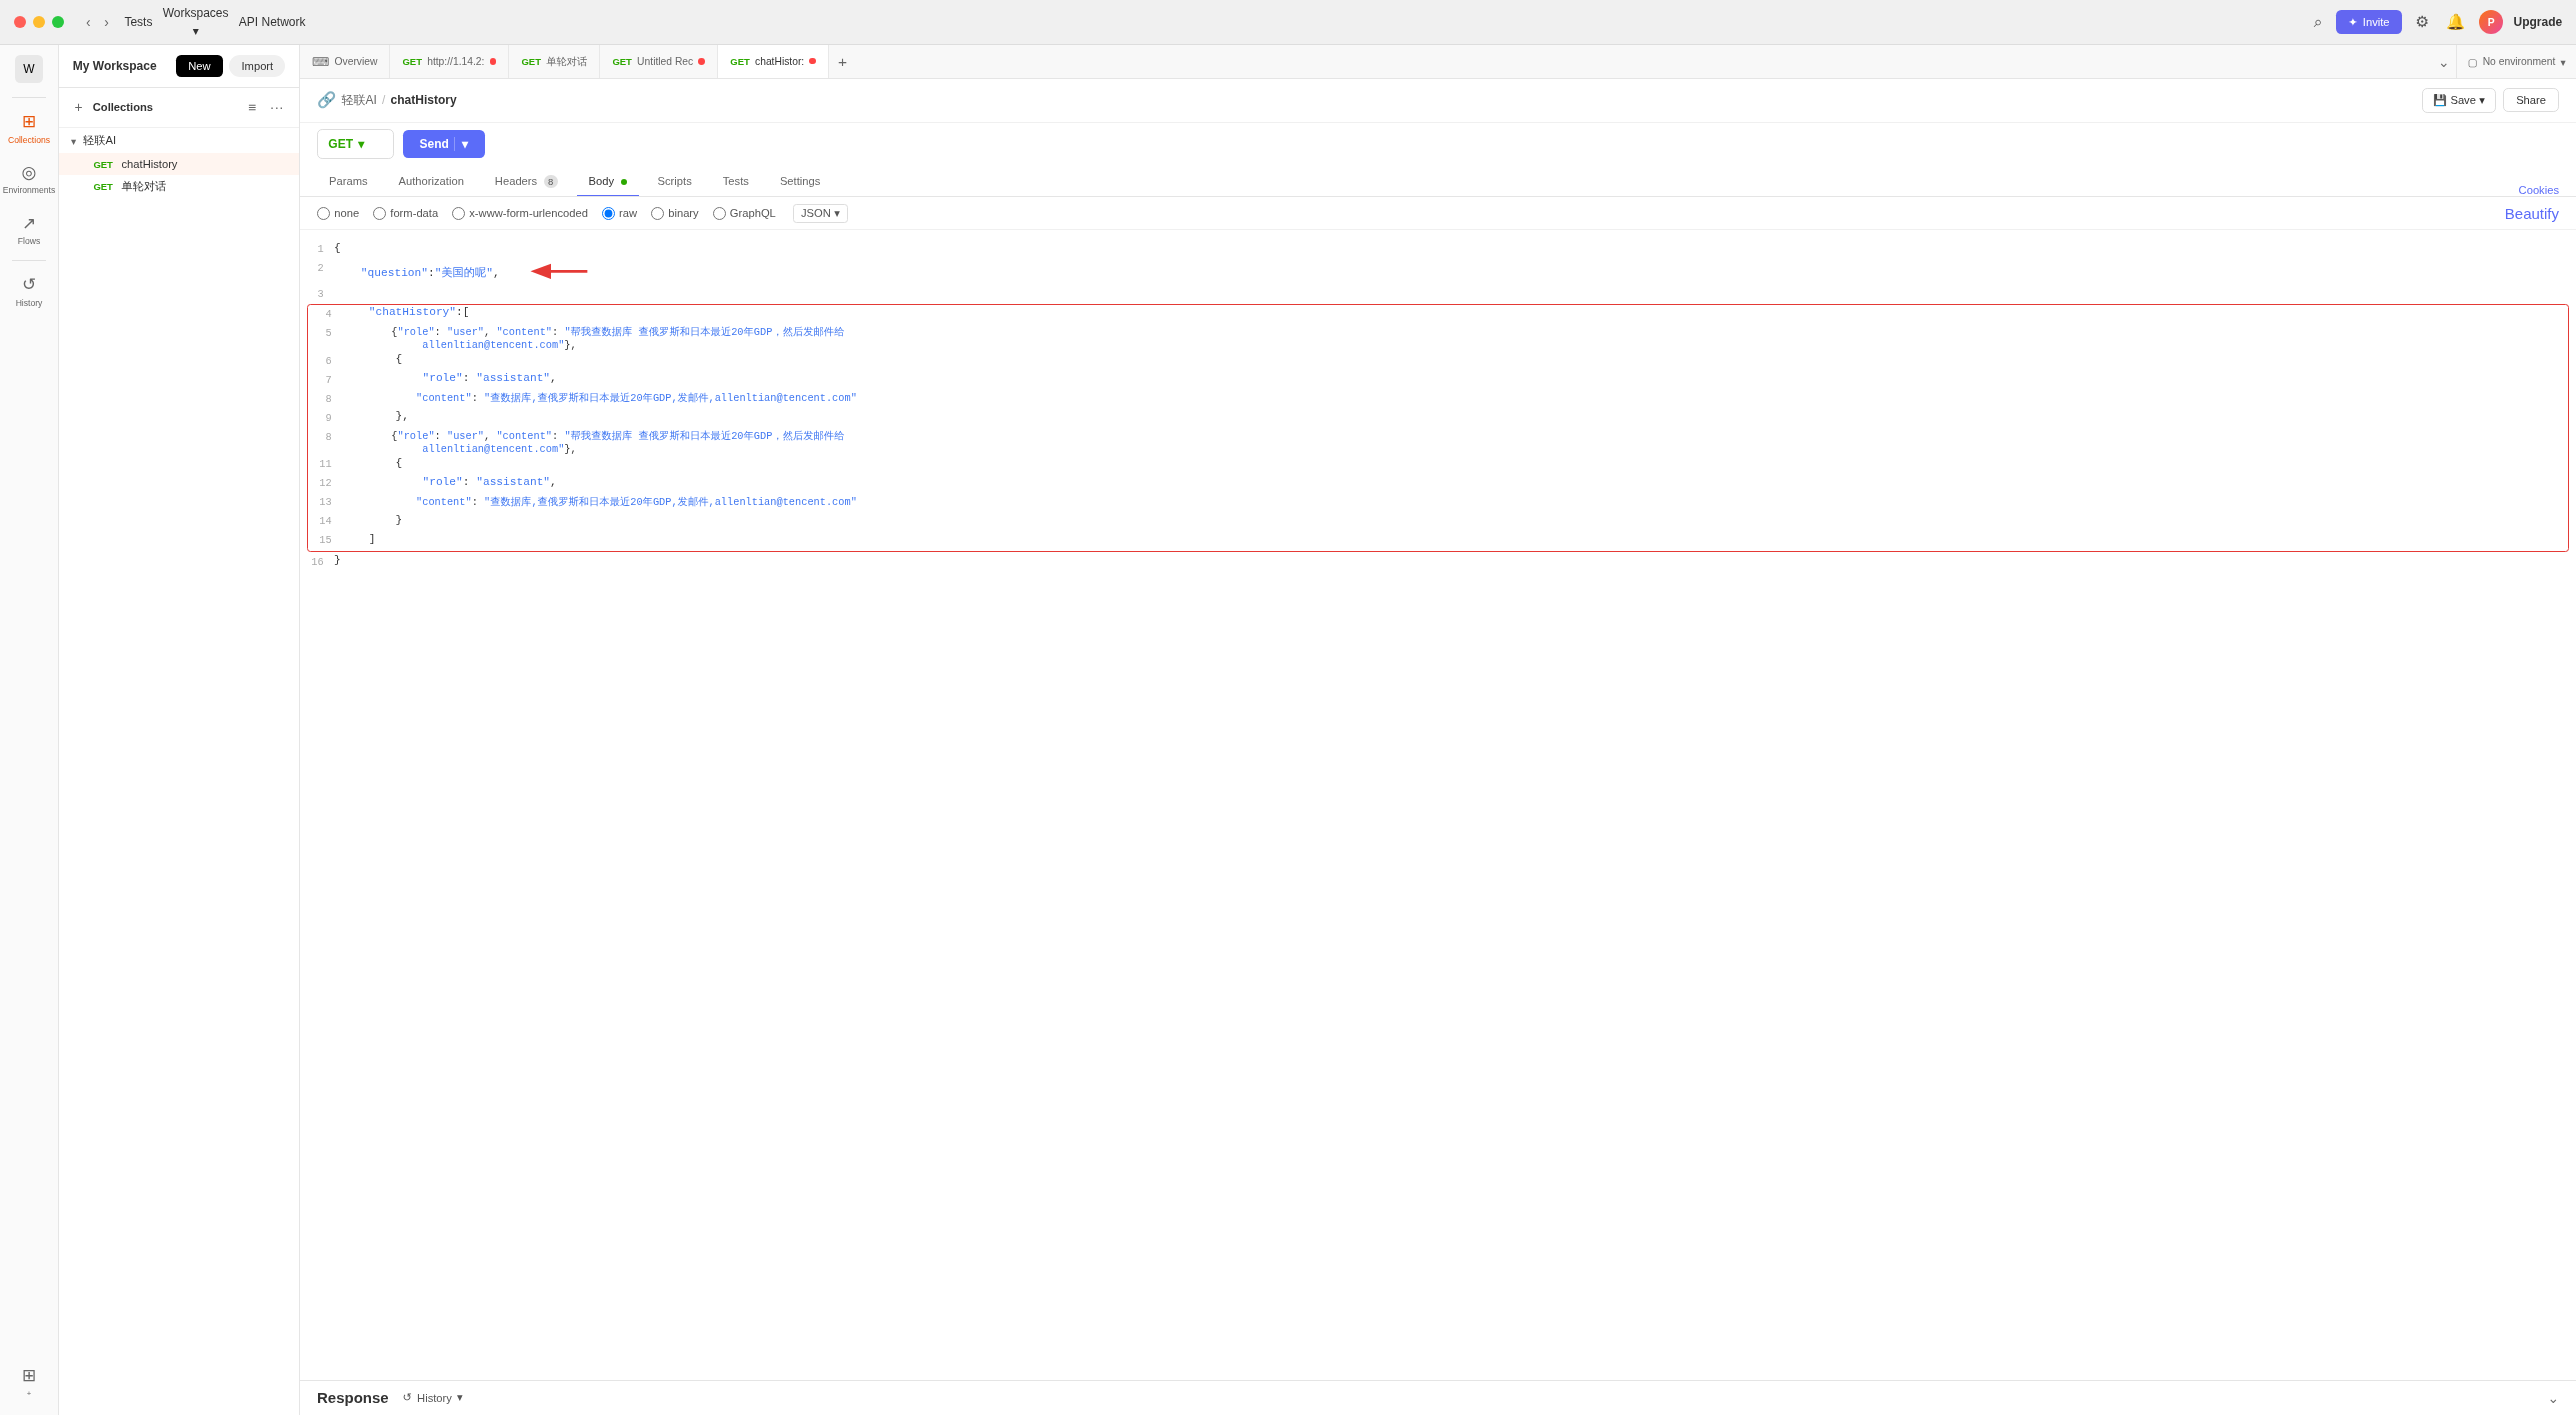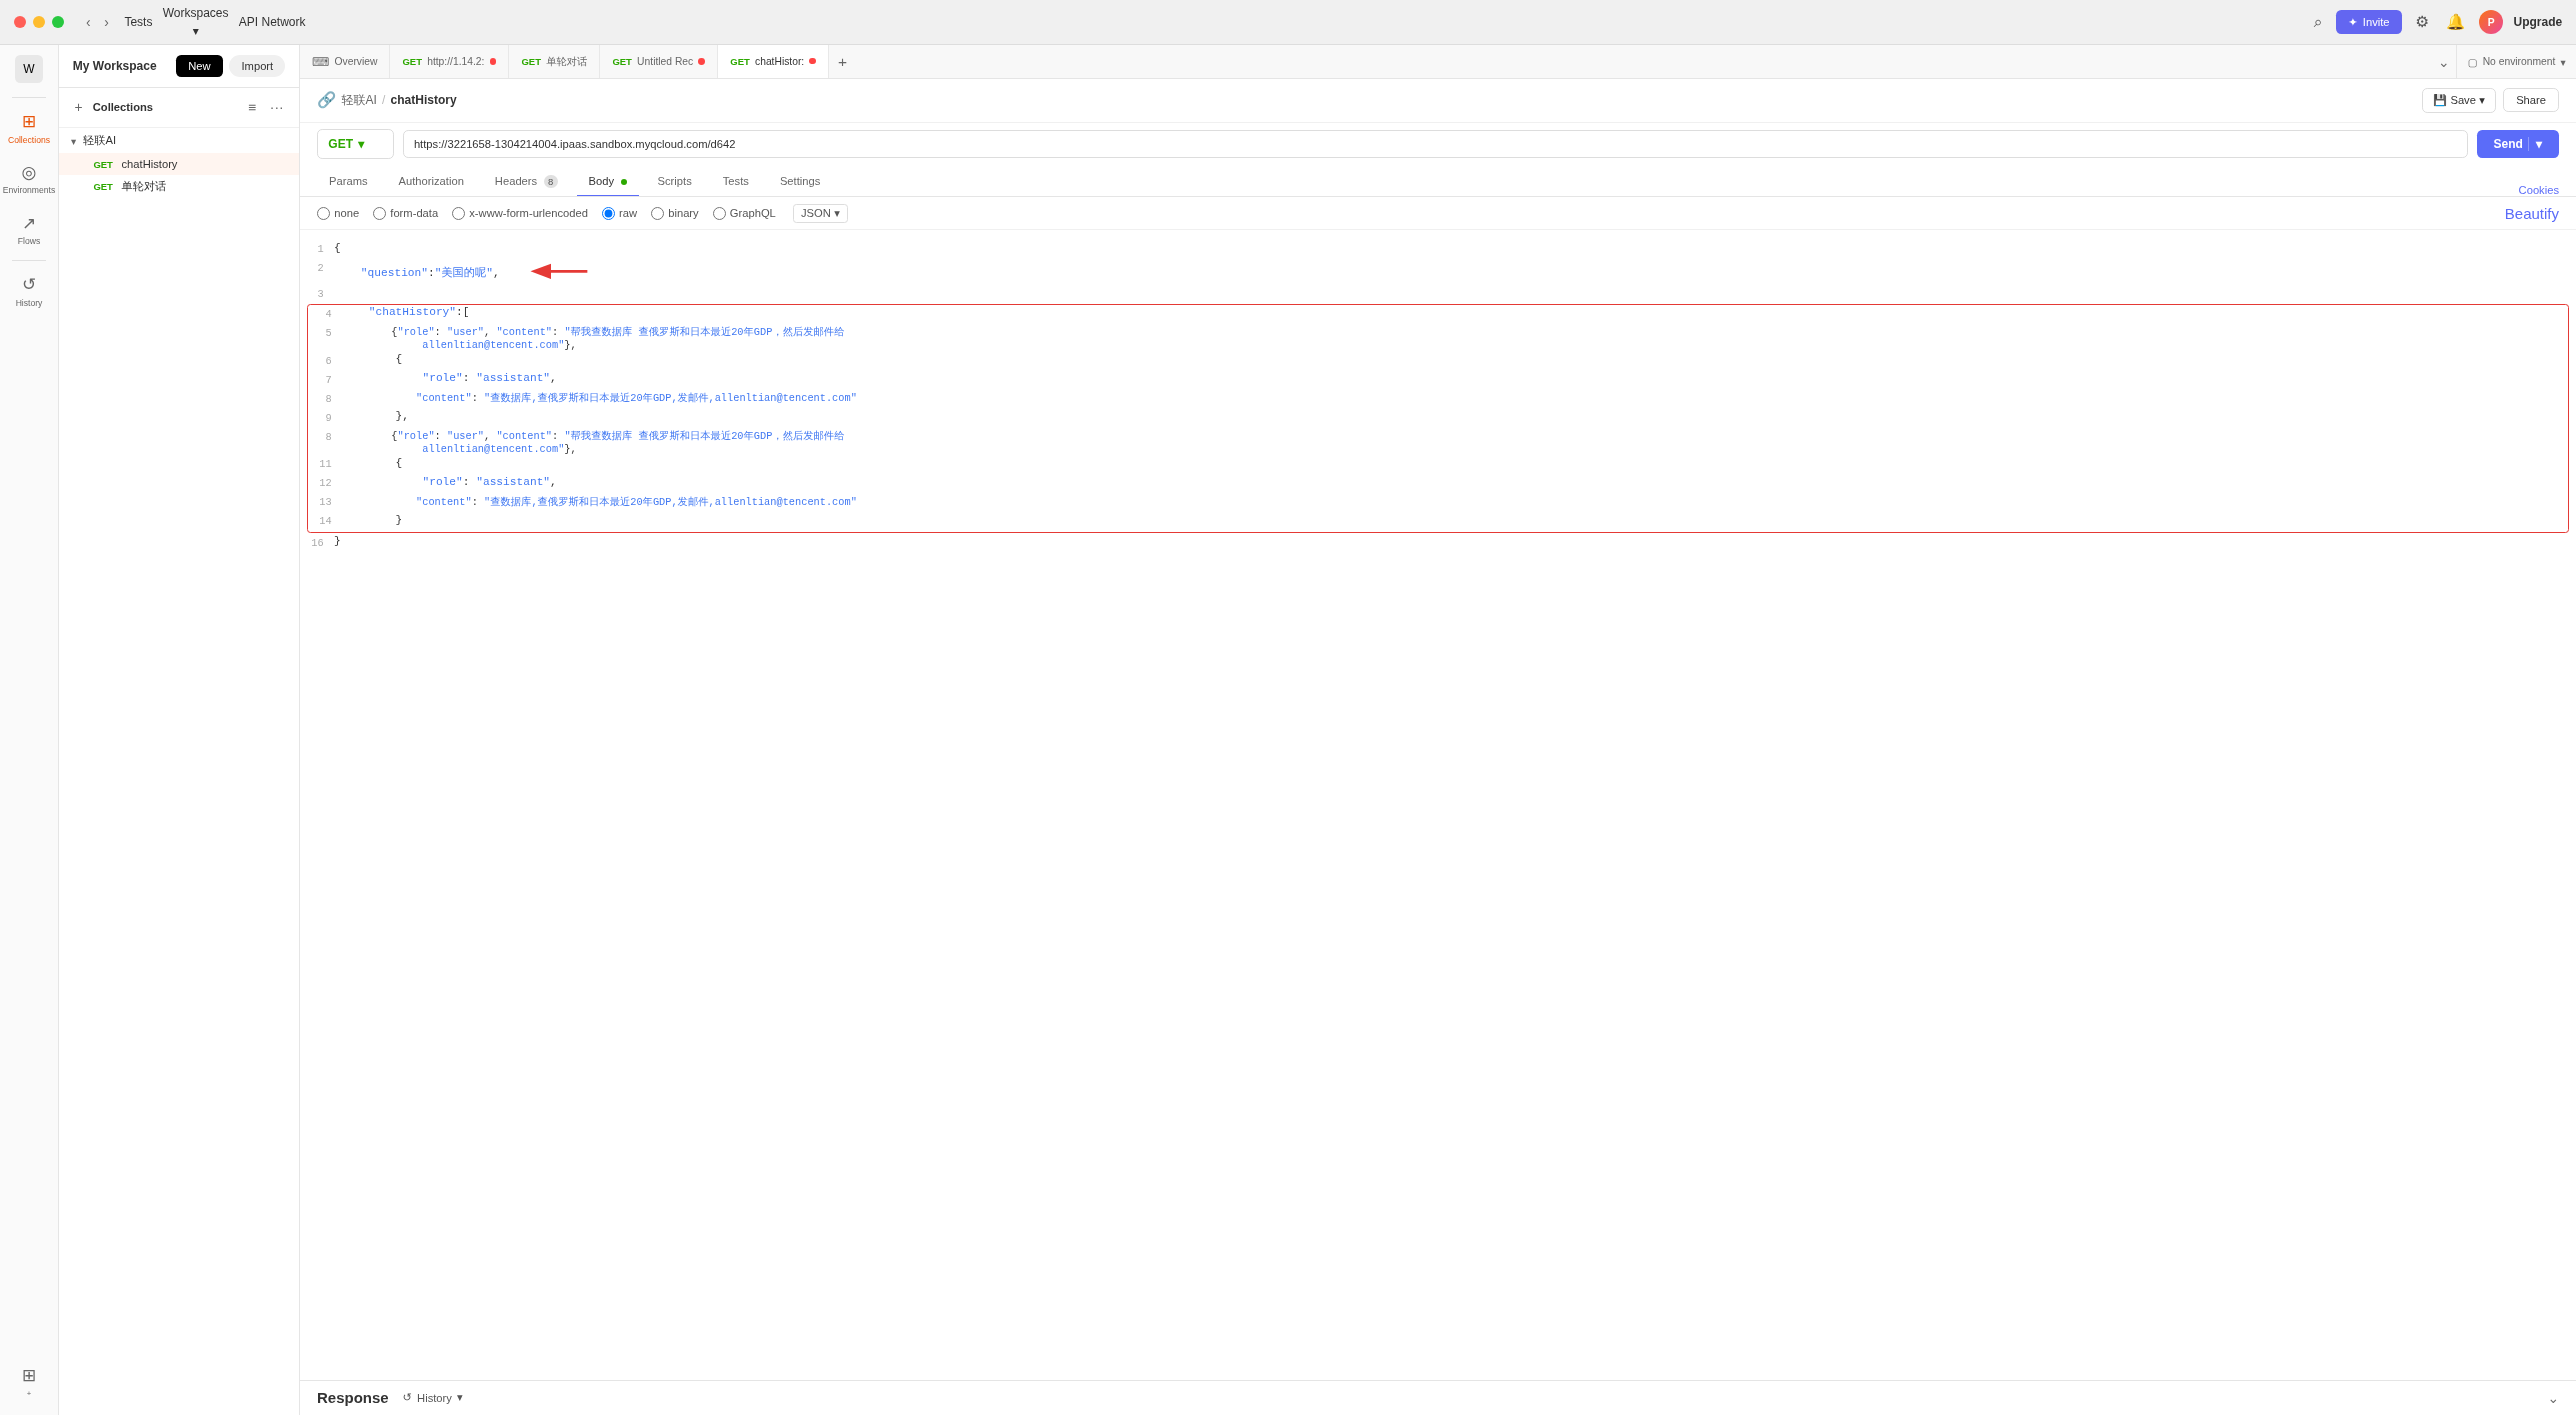--- a/index.html
+++ b/index.html
@@ -466,21 +466,20 @@
         </button>
         <button class="share-btn">Share</button>
       </div>
     </div>
 
     <div class="url-bar-container">
       <div class="method-selector">
         <span>GET</span>
         <span>▾</span>
       </div>
-      <input class="url-input" type="text" value="https://3221658-1304214004.ipaas.sandbox.myqcloud.com/d642" style="">
       <button class="send-btn">
         <span>Send</span>
         <span class="send-btn-arrow">▾</span>
       </button>
     </div>
 
     <div class="req-tabs">
       <div class="req-tab">
         <span>Params</span>
       </div>
@@ -633,20 +632,24 @@
           <span class="line-content" style="font-size:10.3px;">
             &nbsp;&nbsp;&nbsp;&nbsp;&nbsp;&nbsp;&nbsp;&nbsp;&nbsp;&nbsp;&nbsp;&nbsp;<span class="c-str">"content"</span><span class="c-punct">: </span><span class="c-str">"查数据库,查俄罗斯和日本最近20年GDP,发邮件,allenltian@tencent.com"</span>
           </span>
         </div>
 
         <div class="code-line">
           <span class="line-num">14</span>
           <span class="line-content">&nbsp;&nbsp;&nbsp;&nbsp;&nbsp;&nbsp;&nbsp;&nbsp;<span class="c-brace">}</span></span>
         </div>
 
+        <div class="code-line">
+          <span class="line-num">15</span>
+          <span class="line-content">&nbsp;&nbsp;&nbsp;&nbsp;<span class="c-punct">]</span></span>
+        </div>
       </div>
 
       <div class="code-line" style="margin-top:1.7px;">
         <span class="line-num">16</span>
         <span class="line-content"><span class="c-brace">}</span></span>
       </div>
     </div>
 
     <div class="response-bar">
       <span class="response-title">Response</span>

